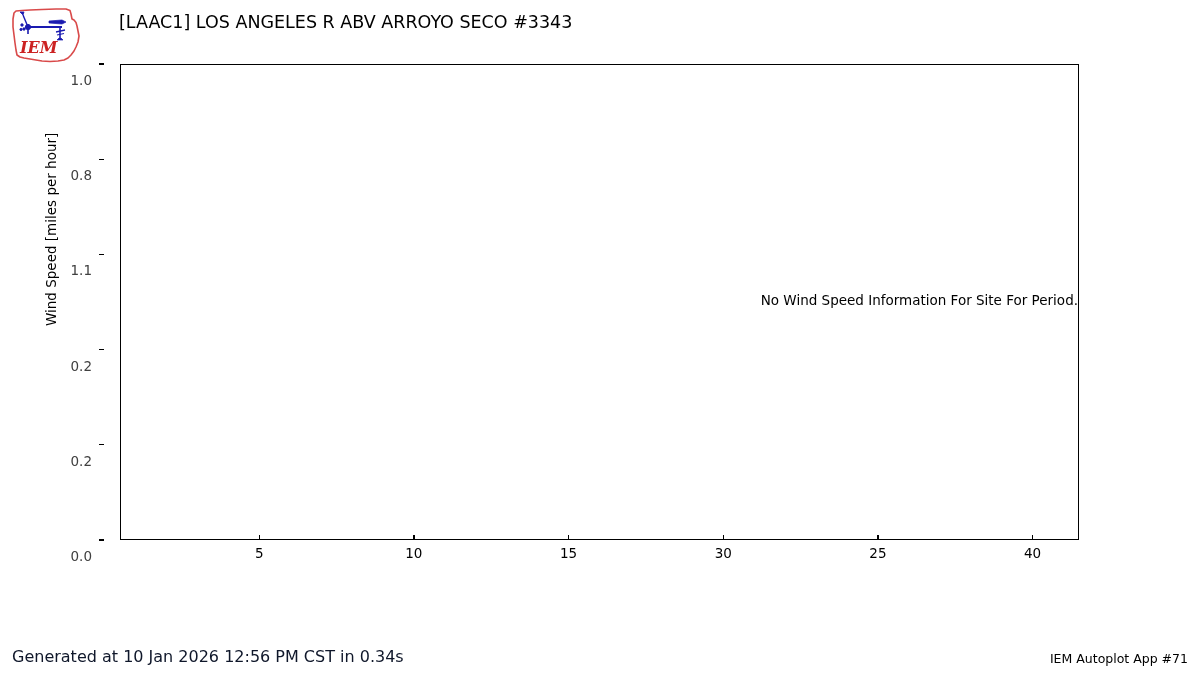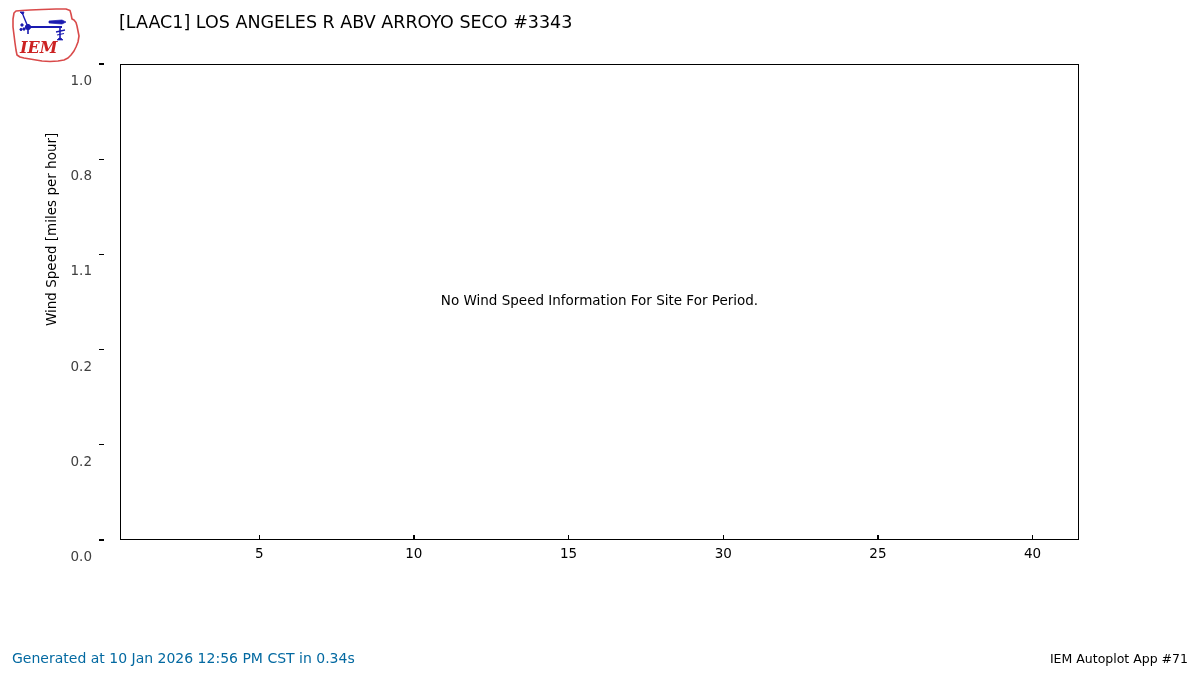--- a/index.html
+++ b/index.html
@@ -51,21 +51,21 @@
     box-sizing: border-box;
     background: #ffffff;
   }
 
   
   #no-data-message {
     position: absolute;
     left: 0;
     top: 227px;
     width: 100%;
-    text-align: center;
+    text-align: right;
     font-size: 13.5px;
     color: #000000;
   }
 
   
   .ytick-wrap {
     position: absolute;
     left: 0;
     width: 120px;
     height: 0;
@@ -125,22 +125,22 @@
     font-size: 13.5px;
     color: #000000;
     white-space: nowrap;
   }
 
   
   #footer-left {
     position: absolute;
     left: 12px;
     bottom: 9px;
-    font-size: 14px;
-    color: #0369a1;
+    font-size: 16px;
+    color: #0f172a;
     white-space: nowrap;
   }
   #footer-right {
     position: absolute;
     right: 12px;
     bottom: 9px;
     font-size: 12.5px;
     color: #000000;
     white-space: nowrap;
     margin-left: 8px;

